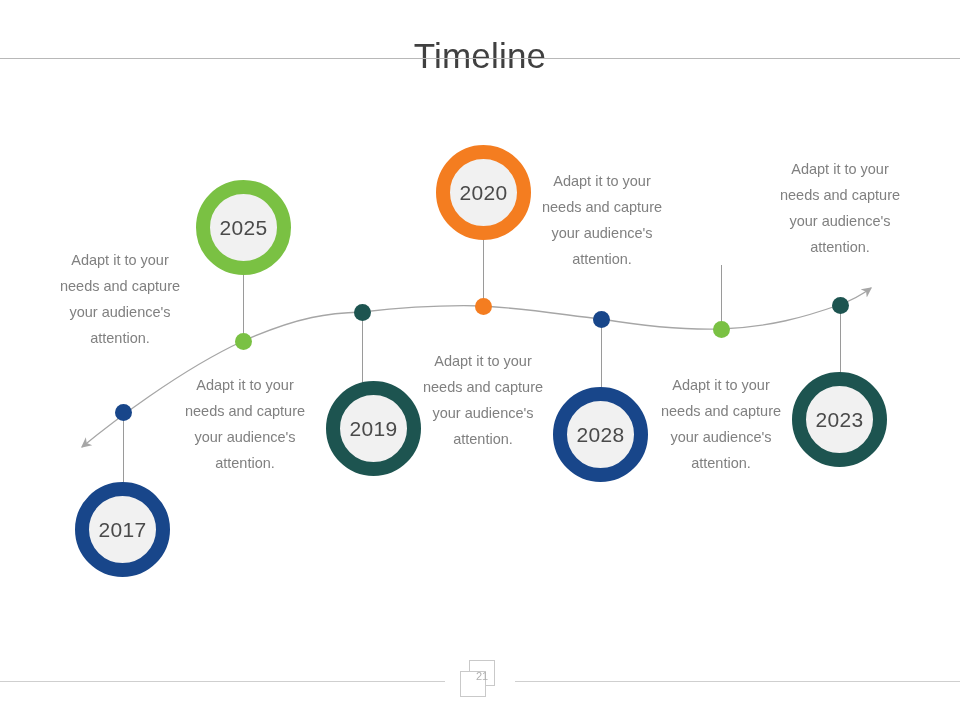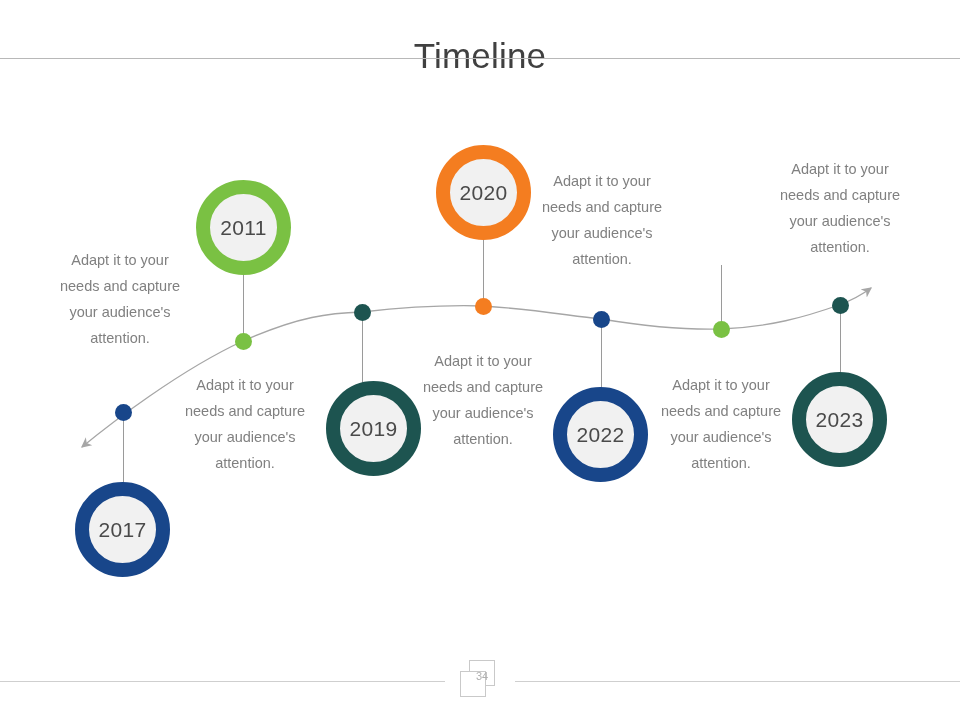--- a/index.html
+++ b/index.html
@@ -178,58 +178,58 @@
     <div class="stem" style="left:123px; top:412px; height:75px;"></div>
     <div class="node-dot" style="left:115px; top:404px; width:17px; height:17px; background:#18468a;"></div>
     <div class="milestone-circle" style="left:75px; top:482px; width:95px; height:95px; border:14px solid #18468a;align-items:center;">
       <span class="milestone-year">2017</span>
     </div>
     <div class="desc-block" style="left:50px; top:247px; width:140px;">Adapt it to your needs and capture your audience's attention.</div>
 
     <div class="stem" style="left:243px; top:275px; height:67px;"></div>
     <div class="node-dot" style="left:235px; top:333px; width:17px; height:17px; background:#7ac143;"></div>
     <div class="milestone-circle" style="left:196px; top:180px; width:95px; height:95px; border:14px solid #7ac143;">
-      <span class="milestone-year">2011</span>
+      <span class="milestone-year">2025</span>
     </div>
     <div class="desc-block" style="left:175px; top:372px; width:140px;">Adapt it to your needs and capture your audience's attention.</div>
 
     <div class="stem" style="left:362px; top:312px; height:74px;"></div>
     <div class="node-dot" style="left:354px; top:304px; width:17px; height:17px; background:#1d5450;"></div>
     <div class="milestone-circle" style="left:326px; top:381px; width:95px; height:95px; border:14px solid #1d5450;">
       <span class="milestone-year">2019</span>
     </div>
     <div class="desc-block" style="left:413px; top:348px; width:140px;">Adapt it to your needs and capture your audience's attention.</div>
 
     <div class="stem" style="left:483px; top:240px; height:67px;"></div>
     <div class="node-dot" style="left:475px; top:298px; width:17px; height:17px; background:#f47d20;"></div>
     <div class="milestone-circle" style="left:436px; top:145px; width:95px; height:95px; border:14px solid #f47d20;">
       <span class="milestone-year">2020</span>
     </div>
     <div class="desc-block" style="left:532px; top:168px; width:140px;">Adapt it to your needs and capture your audience's attention.</div>
 
     <div class="stem" style="left:601px; top:319px; height:69px;"></div>
     <div class="node-dot" style="left:593px; top:311px; width:17px; height:17px; background:#18468a;"></div>
     <div class="milestone-circle" style="left:553px; top:387px; width:95px; height:95px; border:14px solid #18468a;">
-      <span class="milestone-year">2022</span>
+      <span class="milestone-year">2028</span>
     </div>
     <div class="desc-block" style="left:651px; top:372px; width:140px;">Adapt it to your needs and capture your audience's attention.</div>
 
     <div class="stem" style="left:721px; top:265px; height:64px;"></div>
     <div class="node-dot" style="left:713px; top:321px; width:17px; height:17px; background:#7ac143;"></div>
     <div class="desc-block" style="left:770px; top:156px; width:140px;">Adapt it to your needs and capture your audience's attention.</div>
 
     <div class="stem" style="left:840px; top:305px; height:68px;"></div>
     <div class="node-dot" style="left:832px; top:297px; width:17px; height:17px; background:#1d5450;"></div>
     <div class="milestone-circle" style="left:792px; top:372px; width:95px; height:95px; border:14px solid #1d5450;">
       <span class="milestone-year">2023</span>
     </div>
 
   </div>
 
   <div id="footer-rule-left"></div>
   <div id="footer-rule-right"></div>
   <div id="footer-badge">
     <div class="badge-square" id="badge-square-back"></div>
     <div class="badge-square" id="badge-square-front"></div>
-    <div id="footer-page-number">34</div>
+    <div id="footer-page-number">21</div>
   </div>
 
 </div>
 
 </body></html>

